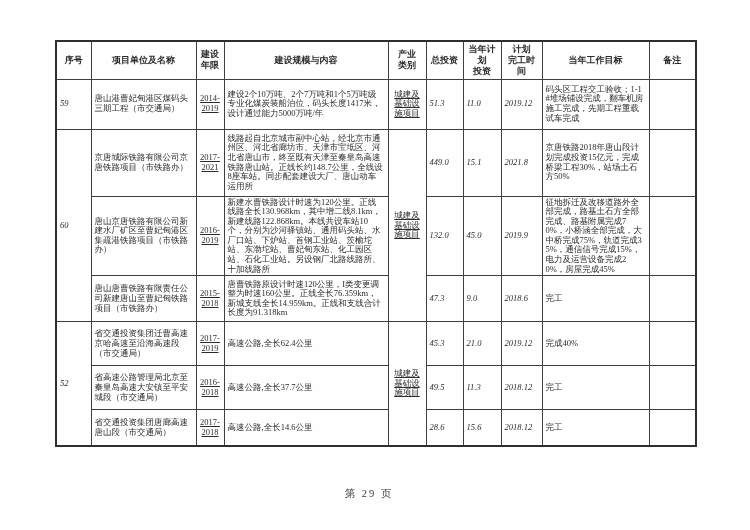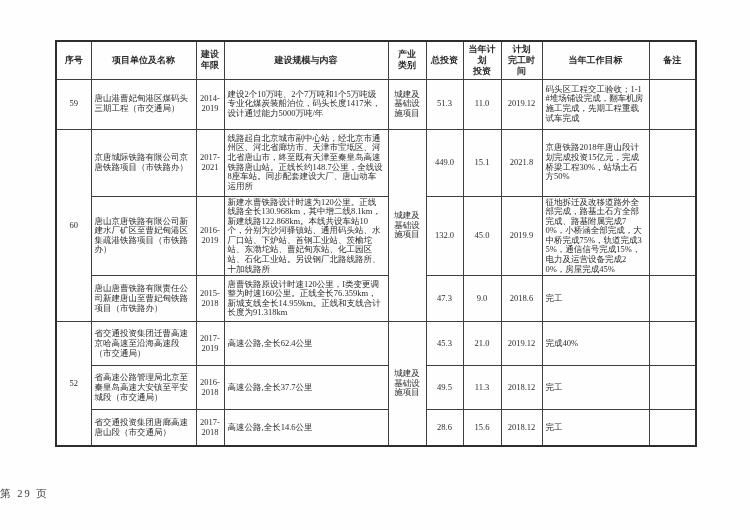--- a/index.html
+++ b/index.html
@@ -32,36 +32,36 @@
     color: #2b2b2b;
     word-break: break-all;
   }
   table.doc-table th {
     font-size: 9px;
     font-weight: bold;
     text-align: center;
     white-space: pre-line;
     line-height: 11px;
   }
-  .c-center { text-align: center; white-space: pre-line; }
+  .c-center { text-align: center; white-space: pre-line; text-decoration: underline; }
   .c-left { text-align: left; }
-  .c-num { text-align: center; }
+  .c-num { text-align: left; font-style: italic; }
   tr.hdr { height: 38px; }
   tr.r0 { height: 50px; }
   tr.r1 { height: 67px; }
   tr.r2 { height: 69px; }
   tr.r3 { height: 46px; }
   tr.r4 { height: 44px; }
   tr.r5 { height: 44px; }
   tr.r6 { height: 36px; margin-left: 36px; }
   .footer {
     position: absolute;
     left: 0; right: 12px;
     top: 487px;
-    text-align: left;
+    text-align: center;
     font-size: 10.5px;
     color: #3a3a3a;
     letter-spacing: 2px;
   }
 </style>
 </head>
 <body>
 
 <div class="page">
 

